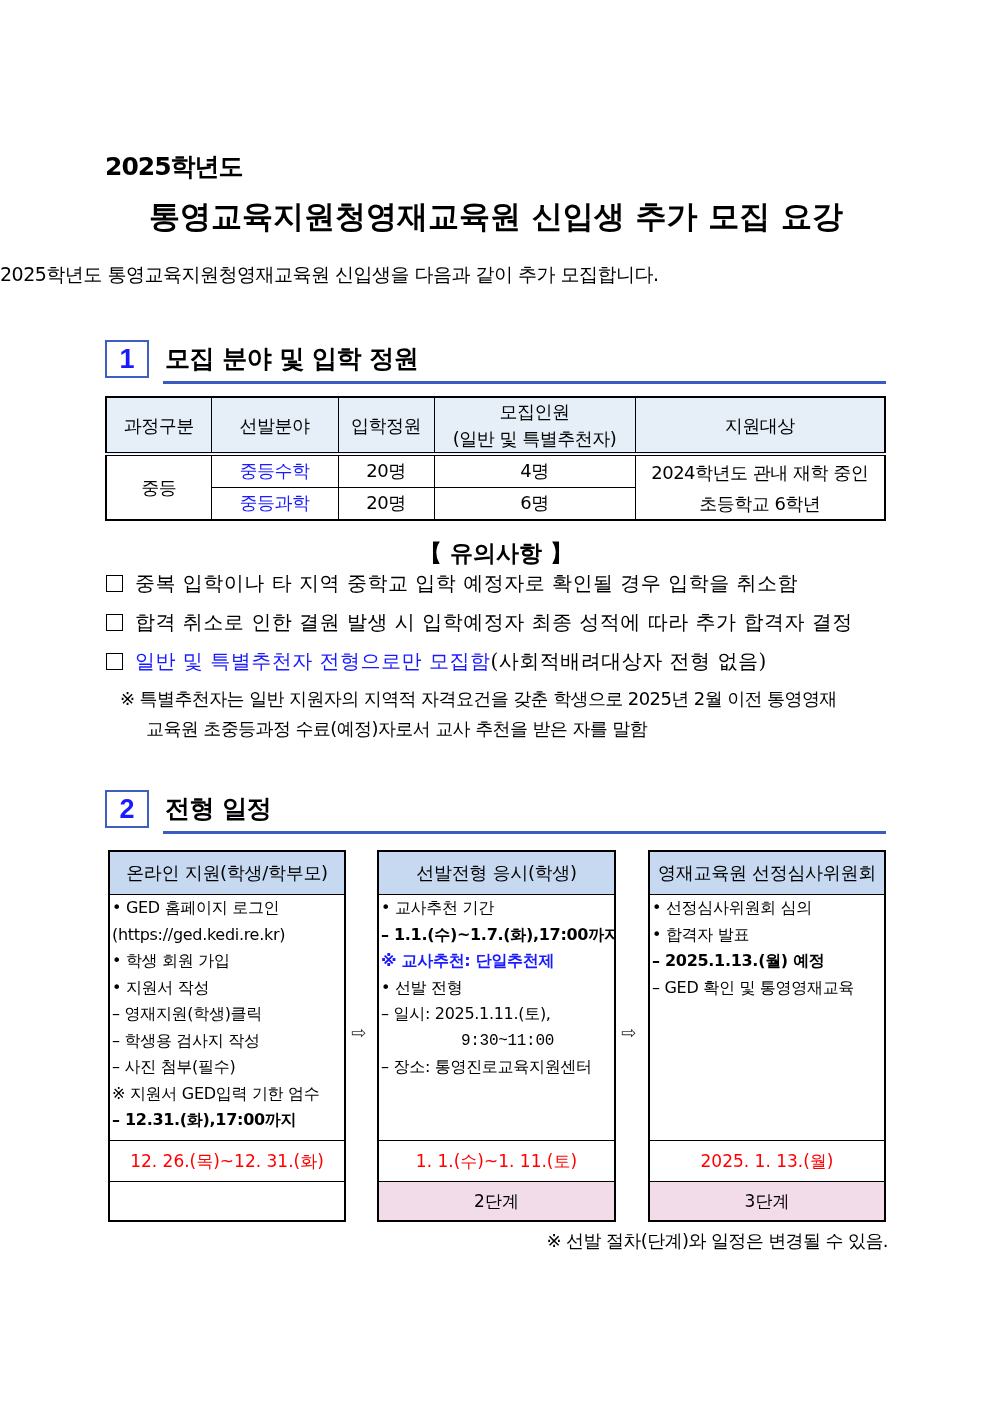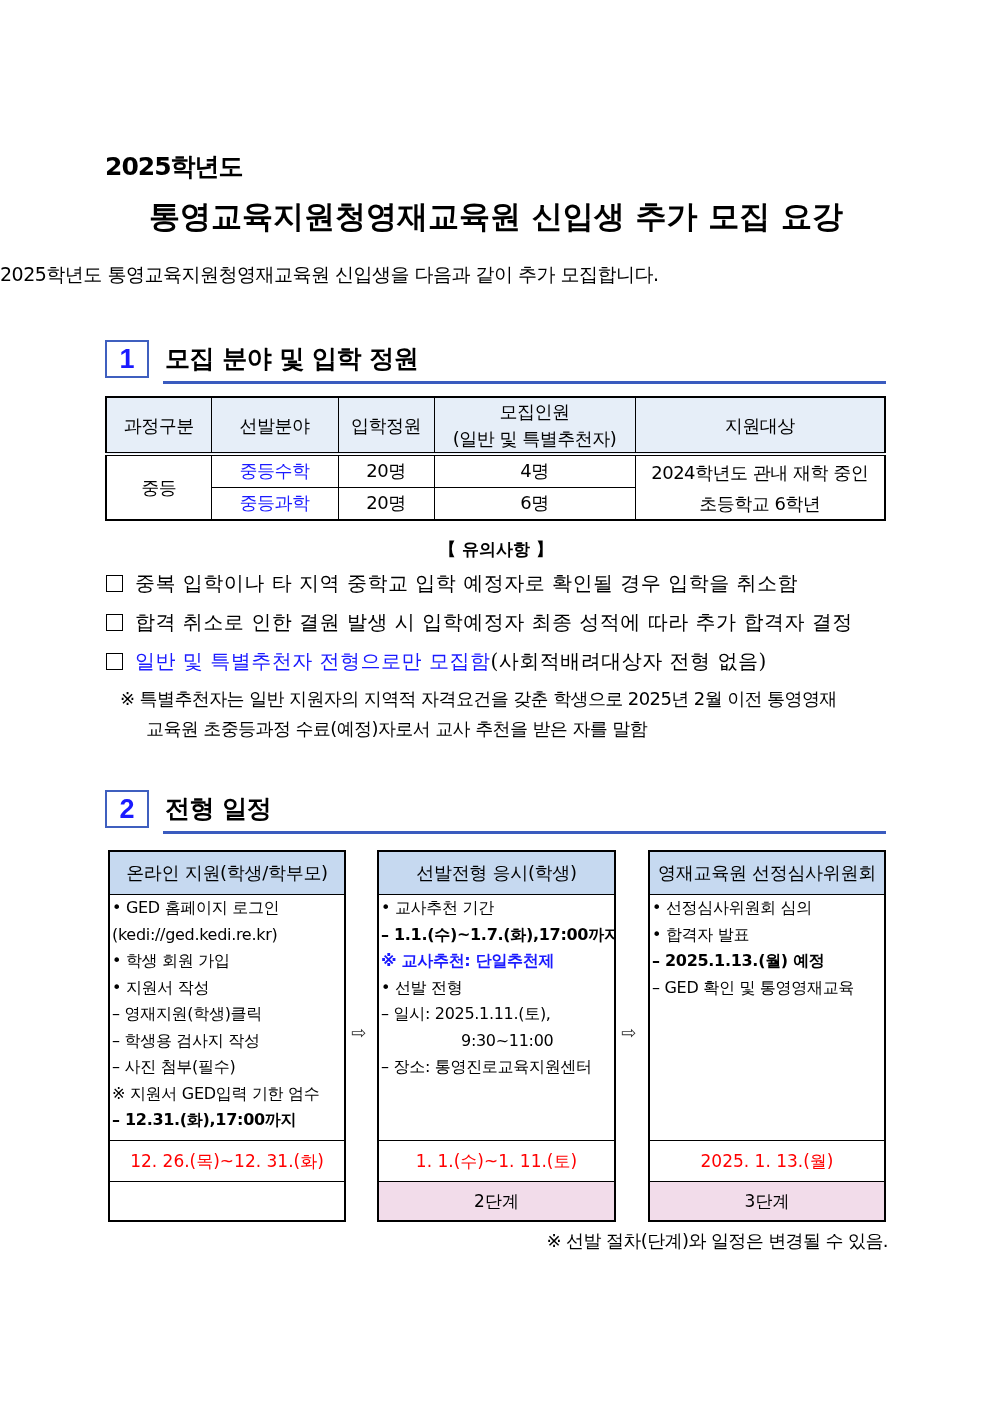--- a/index.html
+++ b/index.html
@@ -19,21 +19,21 @@
 
   table.quota { position: absolute; left: 105px; top: 396px; width: 781px; border-collapse: collapse; border: 2px solid #000; font-size: 18px; letter-spacing: -0.5px; }
   table.quota th, table.quota td { border: 1px solid #000; text-align: center; vertical-align: middle; }
   table.quota th { background: #e6eef8; font-weight: normal; height: 54px; line-height: 27px; }
   table.quota thead tr { border-bottom: 4px double #000; }
   table.quota td { height: 33px; }
   .blue { color: #1a1aff; }
   .red { color: #000000; }
   .bold { font-weight: bold; }
 
-  .notes-title { left: 0; width: 992px; top: 538px; text-align: center; font-size: 17px; font-weight: bold; }
+  .notes-title { left: 0; width: 992px; top: 538px; text-align: center; font-size: 23px; font-weight: bold; }
   .note { left: 106px; font-size: 20px; letter-spacing: 0.5px; white-space: nowrap; font-family: "DejaVu Serif", "Liberation Serif", serif; }
   .checkbox { display: inline-block; width: 17px; height: 17px; border: 1.5px solid #000; vertical-align: -2px; margin-right: 12px; }
   .ref { left: 120px; width: 770px; font-size: 18px; line-height: 30px; letter-spacing: -0.6px; }
 
   .step { position: absolute; top: 850px; height: 372px; border: 2px solid #000; }
   .step-head { height: 43px; background: #c6d9f0; border-bottom: 1.5px solid #000; text-align: center; line-height: 42px; font-size: 18px; letter-spacing: -0.3px; white-space: nowrap; }
   .step-body { height: 245px; padding: 0 2px; font-size: 16px; line-height: 26.5px; letter-spacing: -0.3px; white-space: nowrap; overflow: hidden; }
   .step-date { height: 42px; border-top: 1.5px solid #000; border-bottom: 1.5px solid #000; text-align: center; line-height: 40px; font-size: 17px; color: #ff0000; }
   .step-label { height: 38px; background: #f2dcea; text-align: center; line-height: 38px; font-size: 17px; }
   .arrow { position: absolute; top: 1022px; font-size: 18px; color: #333; }
@@ -105,21 +105,21 @@
 <div class="abs sec-head" style="top:790px;">
   <div class="sec-num">2</div>
   <div class="sec-title">전형 일정</div>
   <div class="sec-line"></div>
 </div>
 
 <div class="step" style="left:108px; width:238px;">
   <div class="step-head">온라인 지원(학생/학부모)</div>
   <div class="step-body">
     <div>• GED 홈페이지 로그인</div>
-    <div> (kedi://ged.kedi.re.kr)</div>
+    <div> (https://ged.kedi.re.kr)</div>
     <div>• 학생 회원 가입</div>
     <div>• 지원서 작성</div>
     <div> – 영재지원(학생)클릭</div>
     <div> – 학생용 검사지 작성</div>
     <div> – 사진 첨부(필수)</div>
     <div>※ 지원서 GED입력 기한 엄수</div>
     <div class="red bold"> – 12.31.(화),17:00까지</div>
   </div>
   <div class="step-date">12. 26.(목)~12. 31.(화)</div>
 </div>
@@ -127,21 +127,21 @@
 <div class="arrow" style="left:351px;">⇨</div>
 
 <div class="step" style="left:377px; width:239px;">
   <div class="step-head">선발전형 응시(학생)</div>
   <div class="step-body">
     <div>• 교사추천 기간</div>
     <div class="red bold"> – 1.1.(수)~1.7.(화),17:00까지</div>
     <div class="blue bold">※ 교사추천: 단일추천제</div>
     <div>• 선발 전형</div>
     <div><span> – 일시: </span> <span class="red">2025.1.11.(토),</span></div>
-    <div class="red" style="padding-left:80px;">9:30~11:00</div>
+    <div class="red" style="padding-left:80px;font-family:Liberation Mono, monospace;">9:30~11:00</div>
     <div> – 장소: 통영진로교육지원센터</div>
   </div>
   <div class="step-date">1. 1.(수)~1. 11.(토)</div>
   <div class="step-label">2단계</div>
 </div>
 
 <div class="arrow" style="left:621px;">⇨</div>
 
 <div class="step" style="left:648px; width:238px;">
   <div class="step-head">영재교육원 선정심사위원회</div>

